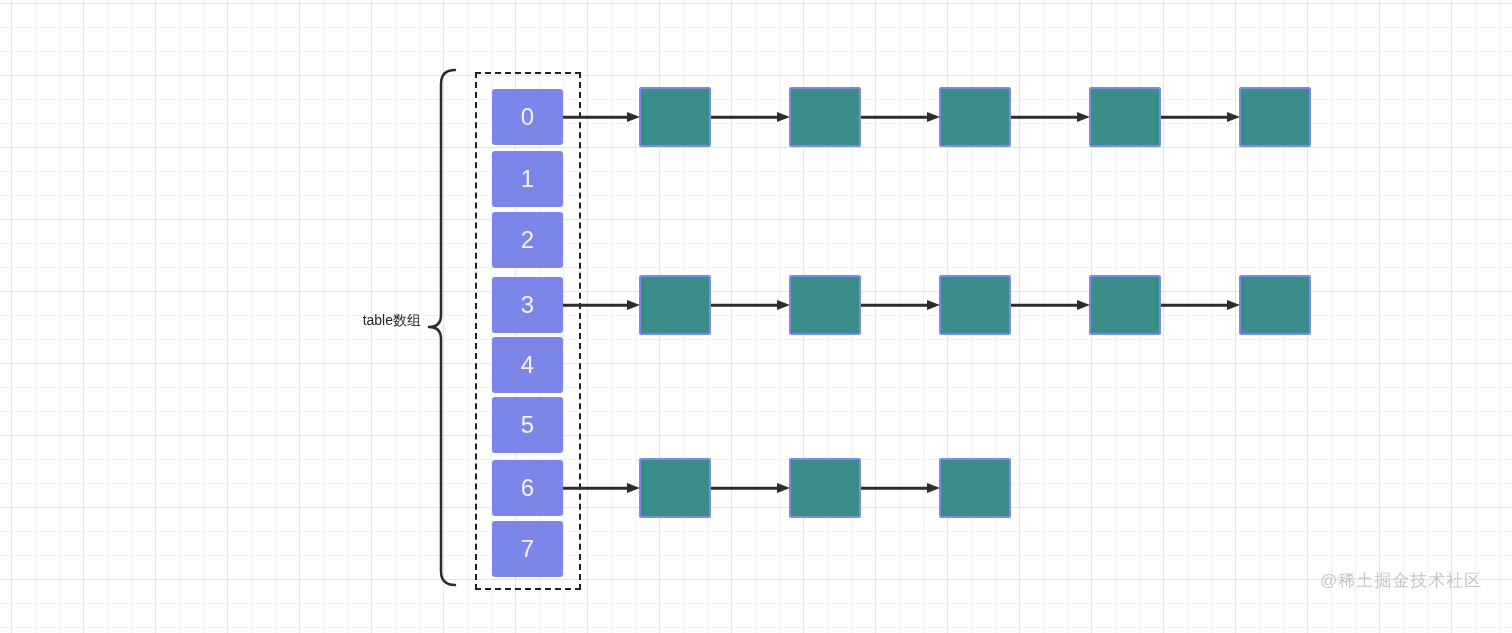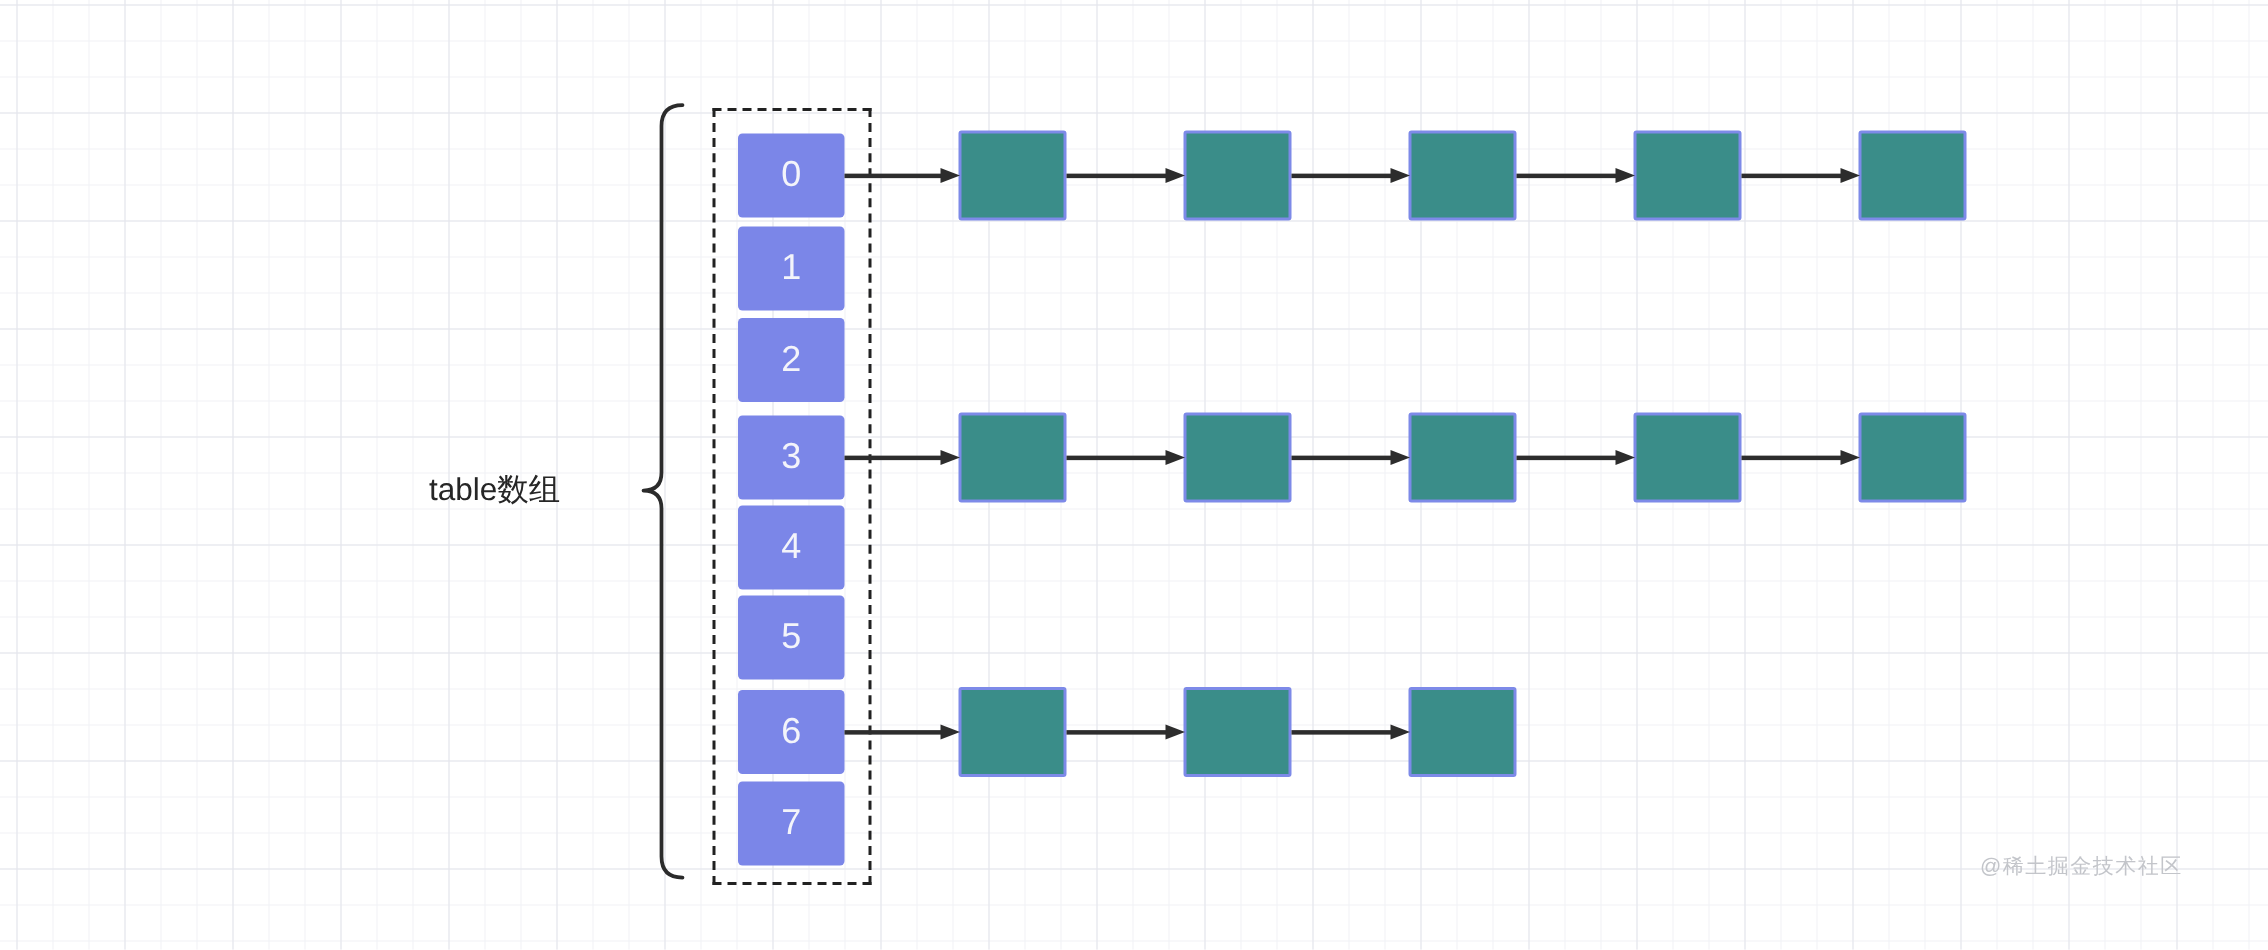--- a/index.html
+++ b/index.html
@@ -15,24 +15,25 @@
       linear-gradient(#e3e5ec 1px, transparent 1px),
       linear-gradient(90deg, #e3e5ec 1px, transparent 1px),
       linear-gradient(#f0f1f5 1px, transparent 1px),
       linear-gradient(90deg, #f0f1f5 1px, transparent 1px);
     background-size: 72px 72px, 72px 72px, 24px 24px, 24px 24px;
     background-position: 11px 3px, 11px 3px, 11px 3px, 11px 3px;
   }
 
   .array-label {
     position: absolute;
-    left: 286px;
+    left: 276px;
     top: 312px;
     width: 145px;
-    font-size: 21px;
+    text-align: right;
+    font-size: 14px;
     color: #262626;
     white-space: nowrap;
   }
 
   .brace-svg { position: absolute; left: 424px; top: 64px; }
 
   .dashed-box {
     position: absolute;
     left: 475px;
     top: 72px;
@@ -90,21 +91,21 @@
     width: 0; height: 0;
     border-left: 13px solid var(--arrow, #2D2D2D);
     border-top: 5.5px solid transparent;
     border-bottom: 5.5px solid transparent;
   }
 
   .watermark {
     position: absolute;
     left: 1320px;
     top: 569px;
-    font-size: 14px;
+    font-size: 17px;
     color: #c3c5ca;
     letter-spacing: 1px;
     white-space: nowrap;
   }
 </style>
 </head>
 <body>
 
 <div class="canvas">
 

